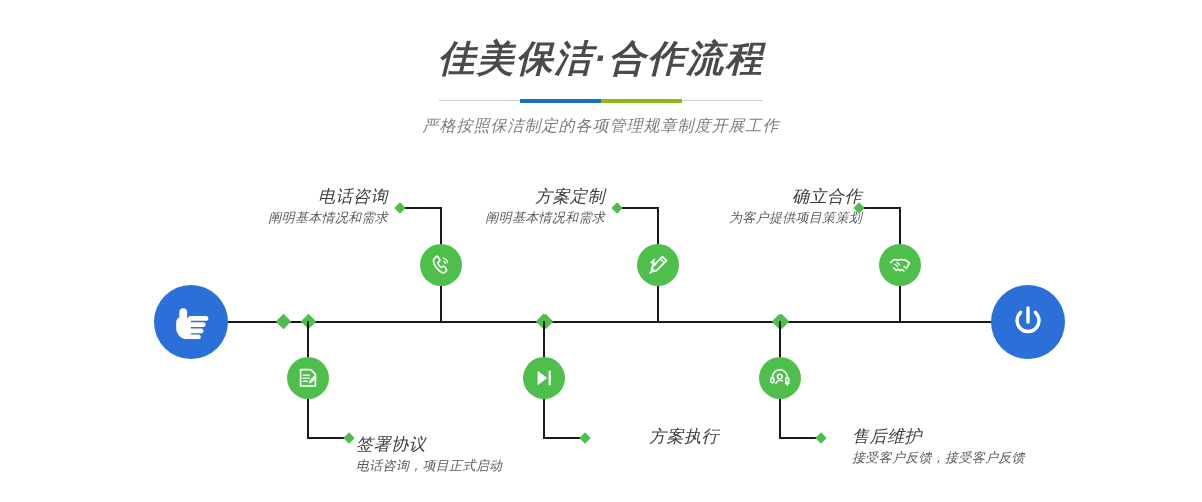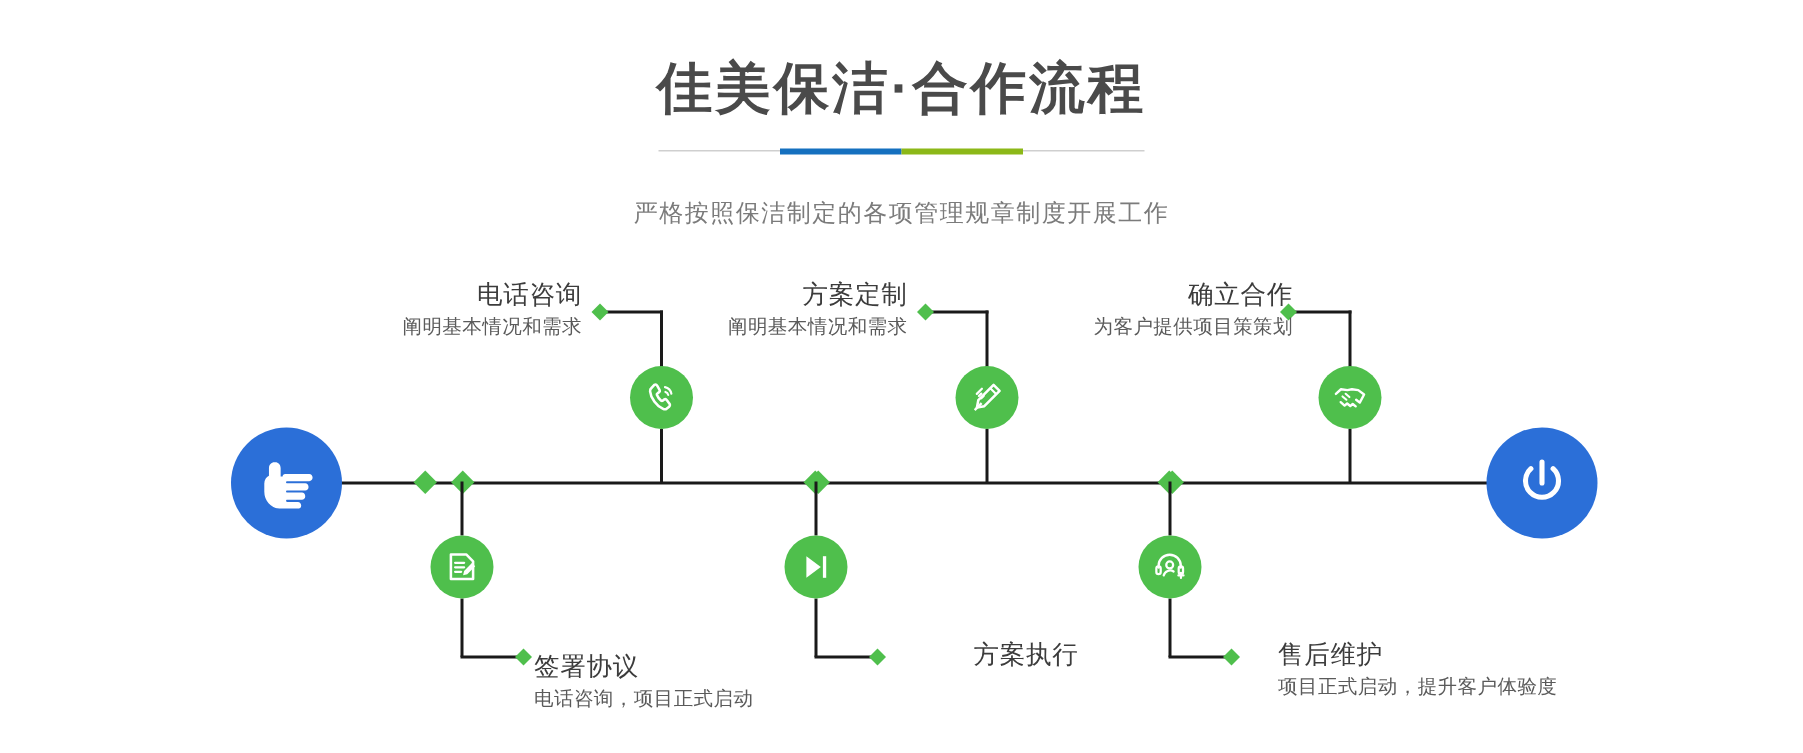--- a/index.html
+++ b/index.html
@@ -10,20 +10,21 @@
   body {
     font-family: "Liberation Sans", "DejaVu Sans", sans-serif;
     -webkit-font-smoothing: antialiased;
   }
   #page {
     position: relative;
     width: 1202px;
     height: 502px;
     background: #ffffff;
     overflow: hidden;
+    font-style: italic;
   }
 
   
   .header {
     position: absolute;
     left: 0;
     top: 0;
     width: 1202px;
     text-align: center;
   }
@@ -60,21 +61,21 @@
   }
   .divider .seg-green {
     position: absolute;
     left: 162px;
     top: 3px;
     width: 81px;
     height: 4px;
     background: #8cb818;
   }
   .subtitle {
-    margin: 16px;
+    margin: 0;
     padding-top: 10px;
     font-size: 16px;
     color: #7b7b7b;
     letter-spacing: 1px;
   }
 
   
   .timeline-area {
     position: absolute;
     left: 0;
@@ -308,17 +309,17 @@
           <rect x="2.9" y="11.6" width="2.9" height="5.2" rx="1.4" fill="none" stroke="#ffffff" stroke-width="1.5"></rect>
           <rect x="17.8" y="11.6" width="2.9" height="5.2" rx="1.4" fill="none" stroke="#ffffff" stroke-width="1.5"></rect>
           <circle cx="11.8" cy="10.6" r="2.3" fill="none" stroke="#ffffff" stroke-width="1.5"></circle>
           <path fill="none" stroke="#ffffff" stroke-width="1.5" stroke-linecap="round" d="M7.8 17.6a4.4 4.4 0 0 1 6.6-2.6"></path>
           <path fill="none" stroke="#ffffff" stroke-width="1.5" stroke-linecap="round" d="M17.6 17.6h3.4M19.3 15.9v3.4"></path>
         </svg>
       </span>
     </div>
     <div class="label below" style="left:828px; top:426px;margin-left:24px;">
       <div class="lab-title">售后维护</div>
-      <div class="lab-desc">项目正式启动，提升客户体验度</div>
+      <div class="lab-desc">接受客户反馈，接受客户反馈</div>
     </div>
 
   </div>
 </div>
 
 </body></html>

